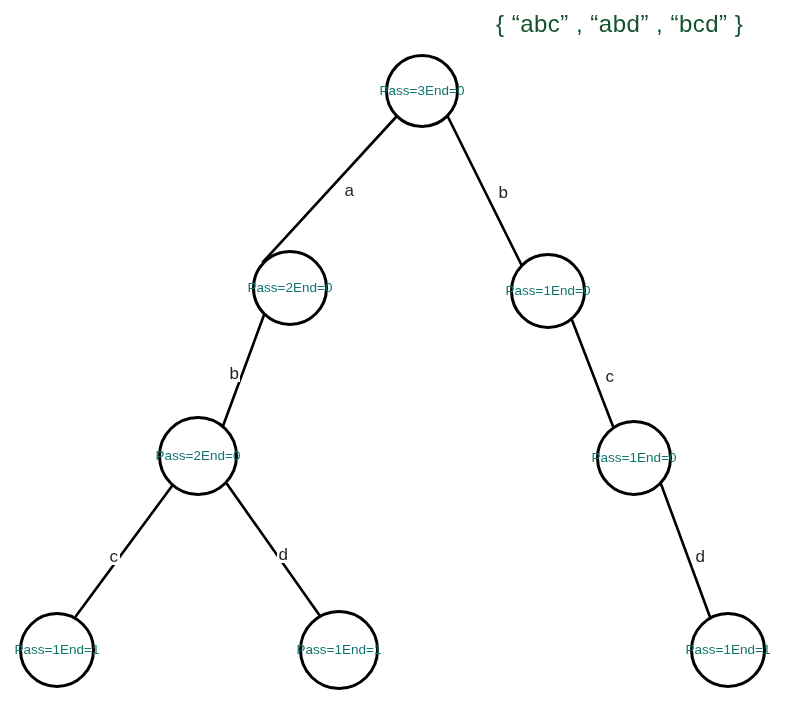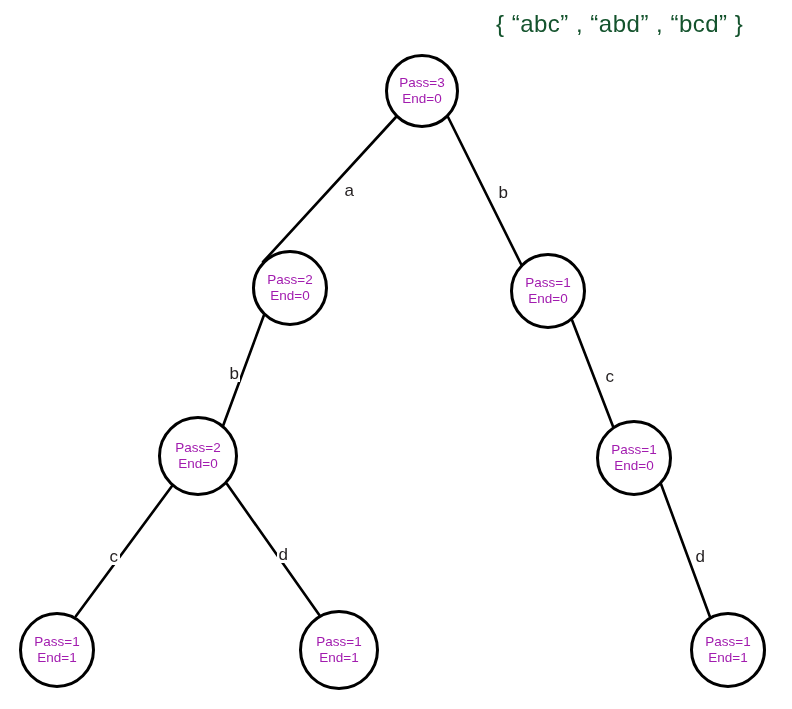--- a/index.html
+++ b/index.html
@@ -36,26 +36,26 @@
     font-family: "Liberation Sans", sans-serif;
     margin-left: 40px;
   }
   .node {
     position: absolute;
     box-sizing: border-box;
     border-radius: 50%;
     border: 3.4px solid #000000;
     background: #ffffff;
     display: flex;
-    flex-direction: column;
+    flex-direction: row;
     align-items: center;
     justify-content: center;
     line-height: 1.18;
     font-size: 13.5px;
-    color: #a21caf;
+    color: #0f766e;
     font-family: "Liberation Sans", sans-serif;
   }
   .node .line {
     white-space: nowrap;
   }
   .edge-label {
     position: absolute;
     font-size: 17px;
     color: #231f20;
     background: #ffffff;

